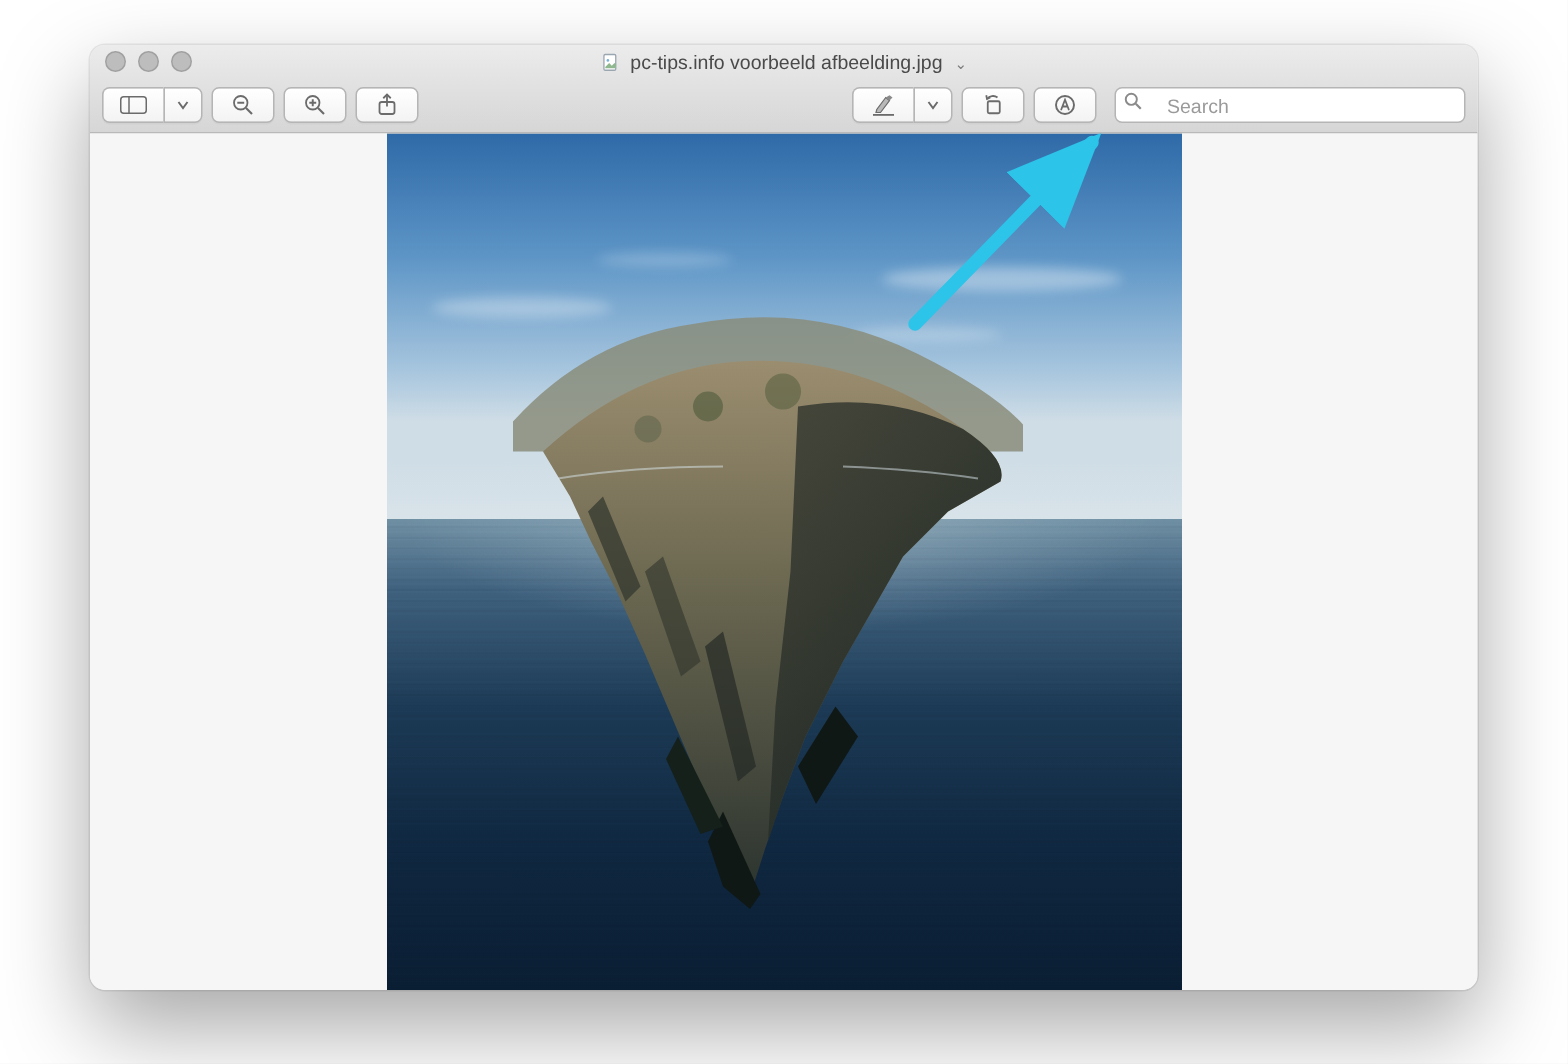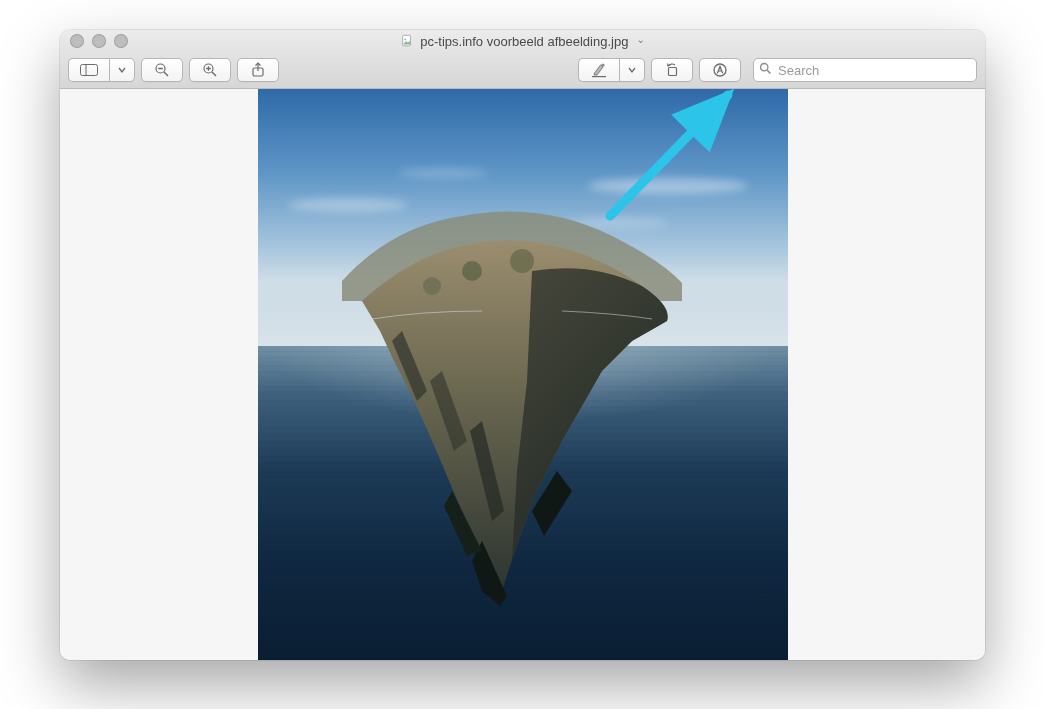--- a/index.html
+++ b/index.html
@@ -40,21 +40,21 @@
   .tl {
     width: 12px; height: 12px; border-radius: 50%;
     background: #bdbdbd;
     border: 0.5px solid rgba(0,0,0,0.15);
   }
   .title-center {
     position: absolute;
     left: 0; right: 0;
     display: flex;
     justify-content: center;
-    align-items: flex-start;
+    align-items: flex-end;
     gap: 6px;
     font-size: 13px;
     color: #4a4a4a;
     pointer-events: none;
   }
   .title-center .doc-icon {
     width: 14px; height: 14px; display: flex; align-items:center; justify-content:center;
   }
   .title-center .chev {
     font-size: 10px; color: #7a7a7a; margin-left: 2px;
@@ -98,21 +98,21 @@
     position: relative;
     margin-left: 6px;
   }
   .search {
     height: 22px;
     width: 190px;
     border: 1px solid #b5b5b5;
     border-radius: 5px;
     background: #ffffff;
     font-size: 13px;
-    padding: 0 8px 0 24px;
+    padding: 0 8px 0 34px;
     color: #333;
     outline: none;
   }
   .search::placeholder { color: #9a9a9a; }
   .search-icon {
     position: absolute;
     left: 6px; top: 50%; transform: translateY(-50%);
     color: #8a8a8a;
   }
   .content {

